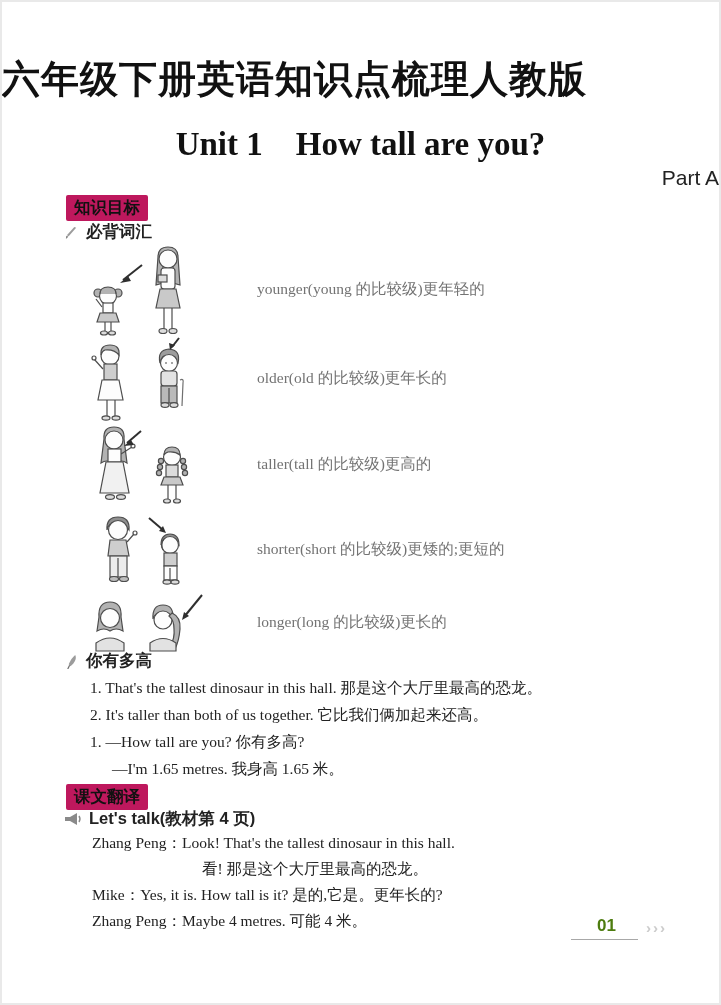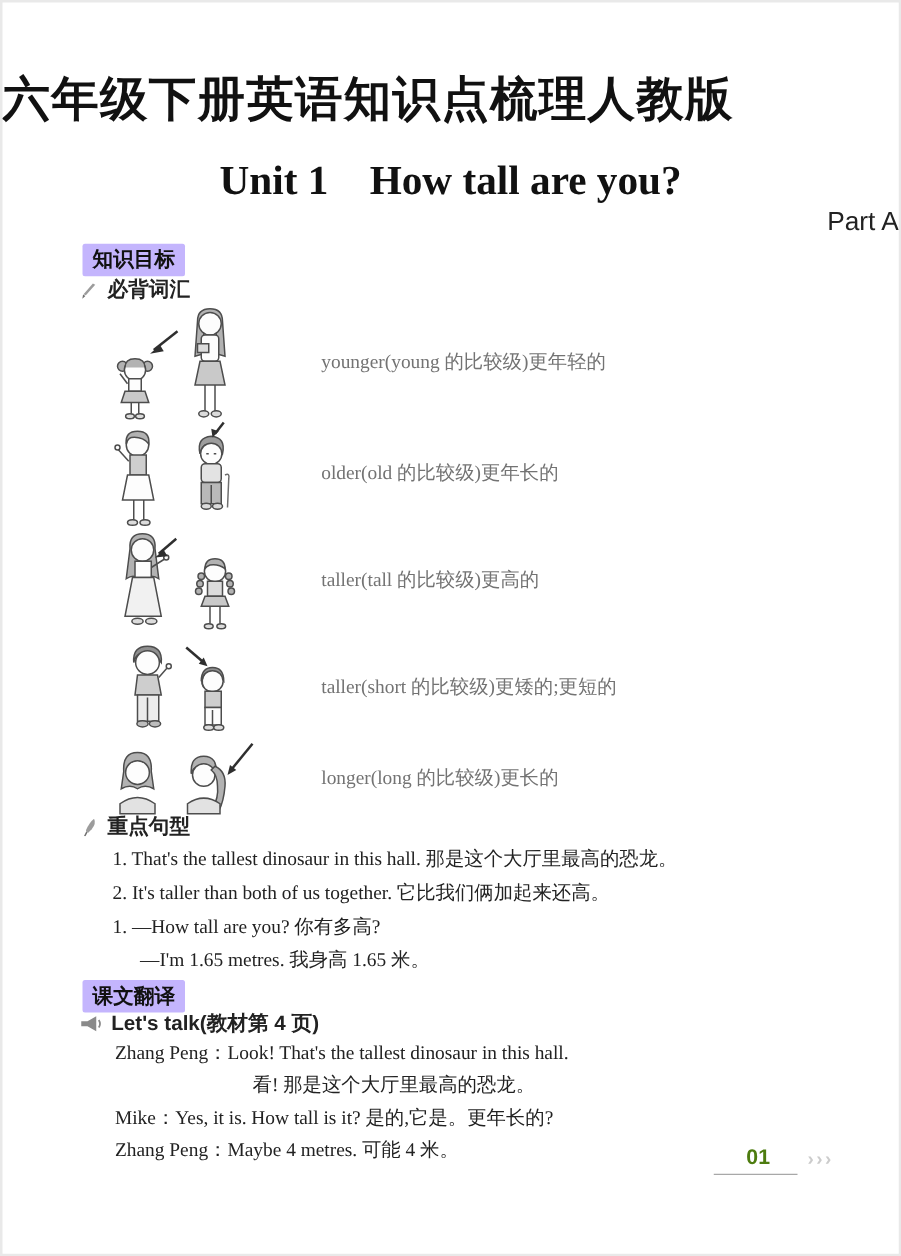--- a/index.html
+++ b/index.html
@@ -14,21 +14,21 @@
   }
   .unit-title{
     position:absolute;top:120px;left:0;width:100%;text-align:center;
     font-family:"Liberation Serif",serif;font-size:33px;font-weight:bold;color:#111;
   }
   .part-title{
     position:absolute;top:164px;left:0;width:100%;text-align:right;
     font-size:21px;color:#222;
   }
   .badge{
-    display:inline-block;background:#c4b5fd;border-radius:2px;
+    display:inline-block;background:#be185d;border-radius:2px;
     font-size:16.5px;font-weight:bold;padding:2px 8px;color:#111;text-align:right;
   }
   .badge1{position:absolute;left:64px;top:193px;}
   .badge2{position:absolute;left:64px;top:782px;}
   .subhead{
     position:absolute;font-size:16.5px;font-weight:bold;color:#222;
     display:flex;align-items:center;gap:7px;
   }
   .subhead-vocab{left:62px;top:219px;}
   .subhead-sent{left:62px;top:648px;}
@@ -190,21 +190,21 @@
             <rect x="88" y="45" width="13" height="13" fill="#cecece"></rect>
             <rect x="88" y="58" width="13" height="14" fill="#fdfdfd"></rect>
             <path d="M94,60 L94,72"></path>
             <ellipse cx="91" cy="74" rx="4" ry="2.2" fill="#dcdcdc"></ellipse>
             <ellipse cx="99" cy="74" rx="4" ry="2.2" fill="#dcdcdc"></ellipse>
           </g>
           <line x1="73" y1="10" x2="87" y2="22" stroke="#2f2f2f" stroke-width="2"></line>
           <polygon points="90,25 83,23 87,18" fill="#2f2f2f"></polygon>
         </svg>
       </span>
-      <span class="vtext">taller(short 的比较级)更矮的;更短的</span>
+      <span class="vtext">shorter(short 的比较级)更矮的;更短的</span>
     </div>
 
     <div class="vocab-row r5">
       <span class="pic">
         <svg class="illus" width="150" height="63" viewBox="0 0 150 63">
           <g stroke="#4d4d4d" stroke-width="1.2" fill="none">
             <path d="M23,26 Q22,11 34,11 Q46,11 45,26 L47,40 Q40,36 34,40 Q28,36 21,40 Z" fill="#b2b2b2"></path>
             <circle cx="34" cy="27" r="9.5" fill="#fdfdfd"></circle>
             <path d="M20,52 Q34,42 48,52 L48,60 L20,60 Z" fill="#e2e2e2"></path>
             <path d="M77,28 Q76,14 87,14 Q98,14 97,28 Q92,21 82,22 Q78,24 77,28 Z" fill="#b2b2b2"></path>
@@ -221,21 +221,21 @@
 
   </div>
 
   <div class="subhead subhead-sent">
     <span class="icn">
       <svg width="15" height="15" viewBox="0 0 16 16">
           <path d="M12 1 Q14 5 10 10 L7 13 L5 11 Q8 4 12 1 Z" fill="#9c9c9c"></path>
           <path d="M6 12 L4 16" stroke="#6f6f6f" stroke-width="1.3"></path>
         </svg>
     </span>
-    <span>重点句型</span>
+    <span>你有多高</span>
   </div>
 
   <div class="sentences">
     <div>1. That's the tallest dinosaur in this hall. 那是这个大厅里最高的恐龙。</div>
     <div>2. It's taller than both of us together. 它比我们俩加起来还高。</div>
     <div>1. —How tall are you? 你有多高?</div>
     <div class="sent-indent">—I'm 1.65 metres. 我身高 1.65 米。</div>
   </div>
 
   <span class="badge badge2">课文翻译</span>

